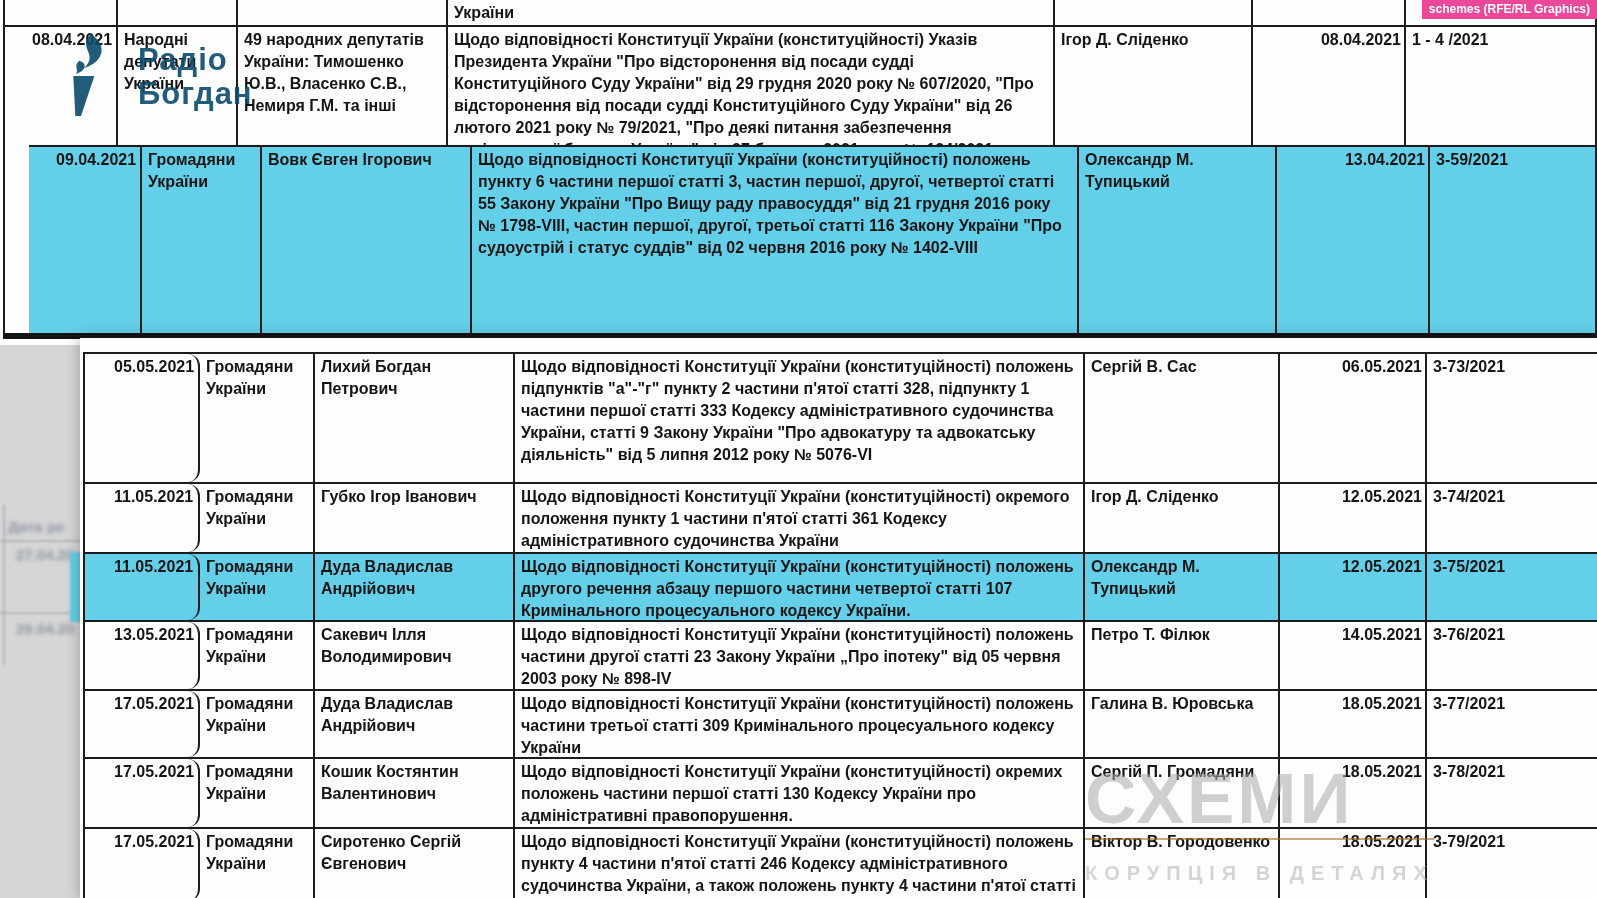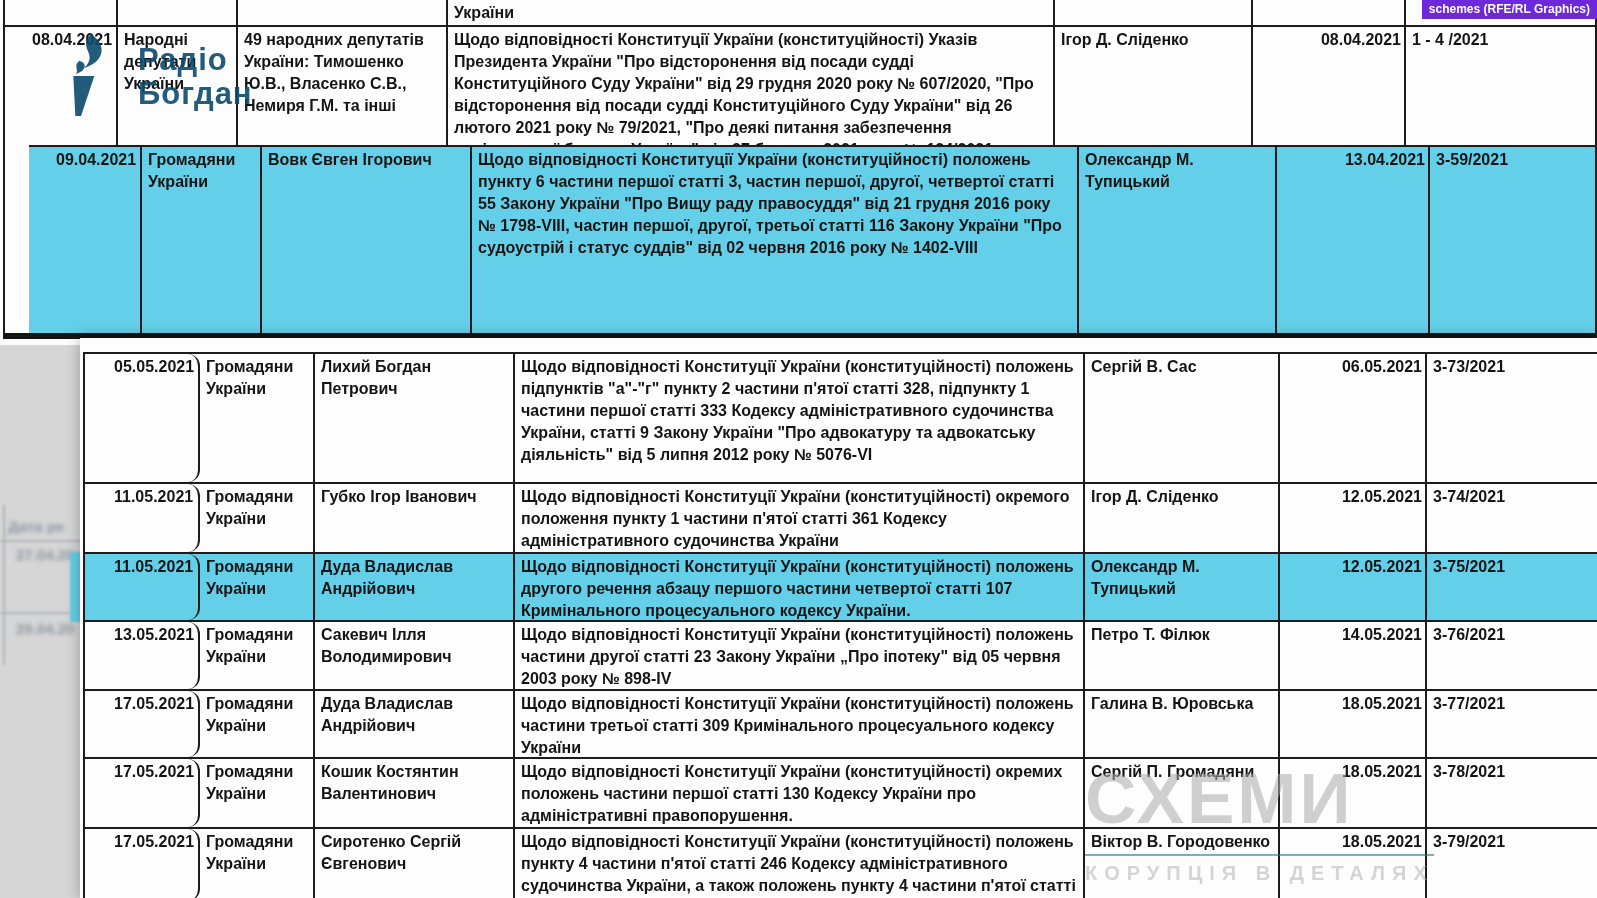--- a/index.html
+++ b/index.html
@@ -49,22 +49,22 @@
   #t2 .r5{height:68px;}
   #t2 .r6{height:70px;}
   #t2 .r7{height:74px;}
   
   .wm{position:absolute;pointer-events:none;}
   #radio-logo{left:52px;top:32px;display:flex;align-items:center;gap:24px;color:#0c4a6e;opacity:.9;z-index:6;}
   #radio-logo svg{width:62px;height:86px;transform:skewX(-8deg);}
   #radio-logo .txt{font-weight:700;font-size:31px;line-height:34px;letter-spacing:1px;}
   #schemes-wm{left:1085px;top:736px;z-index:7;text-align:left;color:#ababab;opacity:.55;}
   #schemes-wm .big{font-size:71px;font-weight:800;letter-spacing:3px;line-height:70px;margin-top:28px;}
-  #schemes-wm .sub{margin-top:20px;border-top:2px solid #0f766e;padding-top:6px;font-size:20px;font-weight:600;letter-spacing:7px;color:#b4b4b4;}
-  #badge{position:absolute;right:0;top:0;z-index:9;background:#6d28d9;color:#fff;
+  #schemes-wm .sub{margin-top:4px;border-top:2px solid #a16207;padding-top:22px;font-size:20px;font-weight:600;letter-spacing:7px;color:#b4b4b4;}
+  #badge{position:absolute;right:0;top:0;z-index:9;background:#ec4899;color:#fff;
          font-size:12px;font-weight:700;padding:2px 7px 3px 7px;}
   
   .frag{position:absolute;color:#8e97a3;filter:blur(2px);font-size:15px;font-weight:600;}
   .fragline{position:absolute;background:#b2b6bb;filter:blur(1px);height:2px;}
   #frag-cyan{position:absolute;left:70px;top:552px;width:14px;height:70px;background:var(--hl,#64cfe8);filter:blur(1px);}
   #frag-vline{position:absolute;left:3px;top:505px;width:2px;height:160px;background:#b2b6bb;filter:blur(1px);}
 </style>
 </head>
 <body>
 

